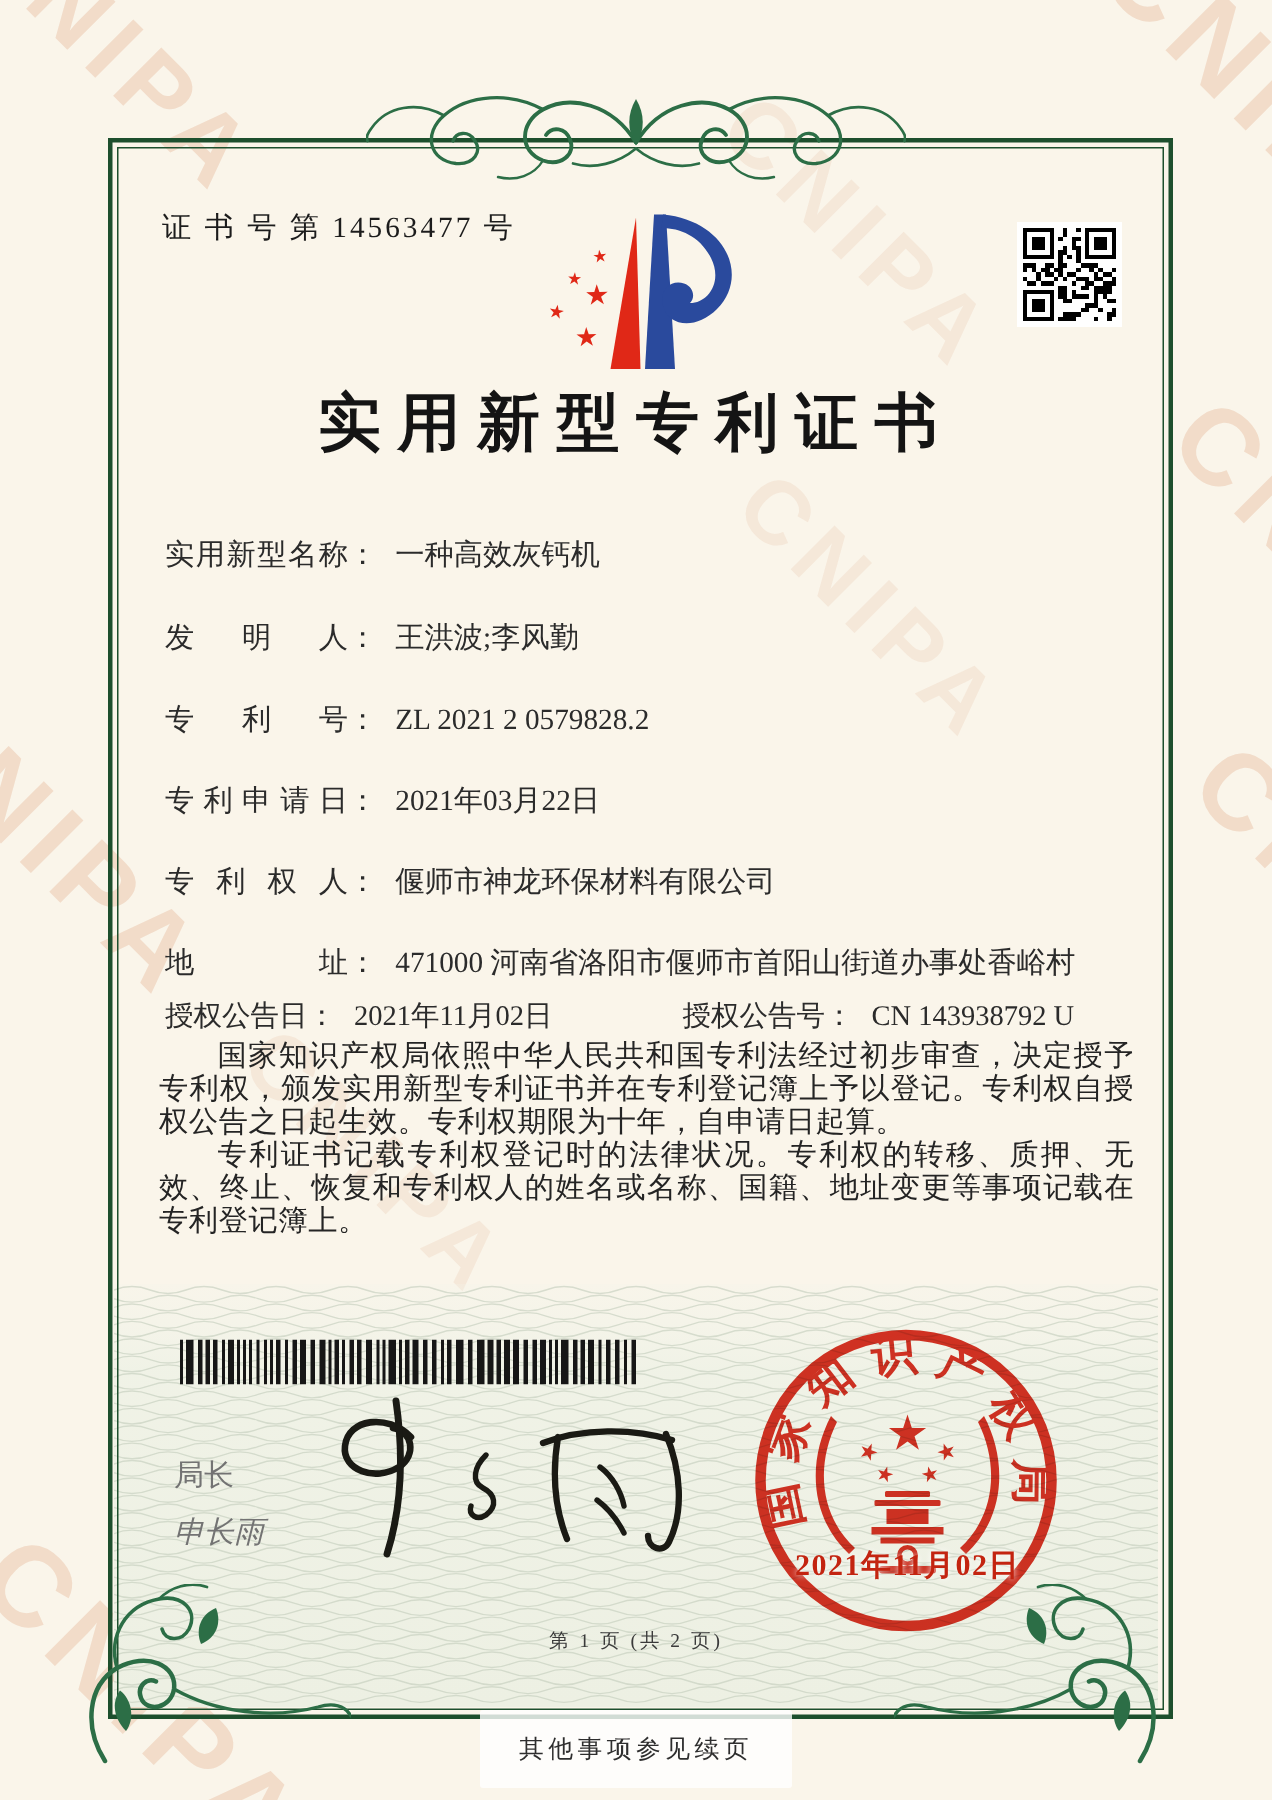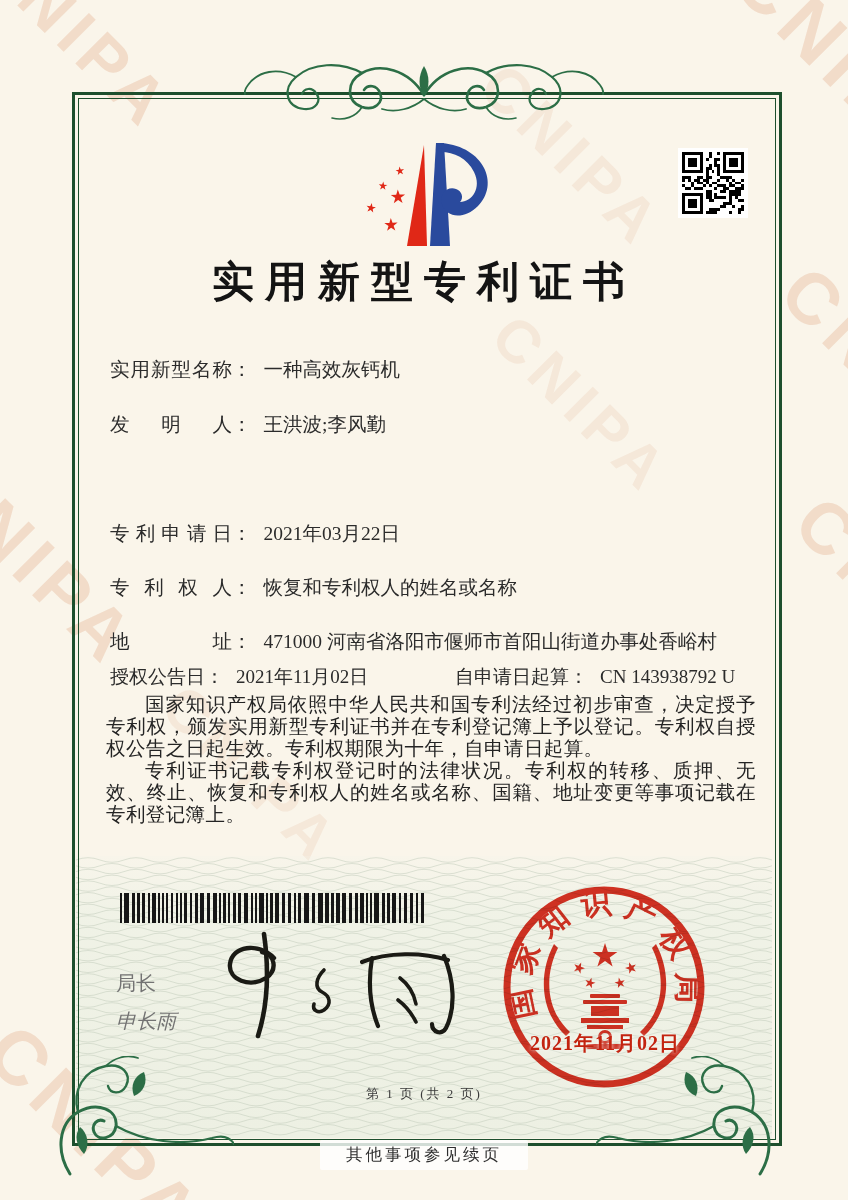--- a/index.html
+++ b/index.html
@@ -57,21 +57,21 @@
   .sig{position:absolute;left:212px;top:928px;z-index:2;}
   
   .seal{position:absolute;left:494px;top:882px;z-index:4;mix-blend-mode:multiply;}
   .seal-date{position:absolute;left:505px;top:1030px;width:200px;text-align:center;
              font-size:20px;font-weight:bold;color:#c32410;z-index:5;letter-spacing:1px;
              text-shadow:0 0 4px rgba(255,255,255,.9);}
   
   .page-info{position:absolute;left:0;top:1085px;width:100%;text-align:center;
              font-size:13px;color:#3a3a3a;z-index:2;letter-spacing:2px;}
   .cont-note{position:absolute;left:0;top:1140px;width:100%;text-align:center;z-index:2;}
-  .cont-note span{display:inline-block;background:rgba(255,255,255,.8);padding:4px 26px;
+  .cont-note span{display:inline-block;background:rgba(255,255,255,.8);padding:15px 26px;
                   font-size:16.5px;letter-spacing:3px;color:#2e2e2e;border-radius:2px;}
 </style>
 </head>
 <body>
 
 <div class="page">
 
   <div class="wm wm-out wm1">CNIPA</div>
   <div class="wm wm-out wm2">CNIPA</div>
   <div class="wm wm-out wm3">CNIPA</div>
@@ -175,20 +175,21 @@
     <g fill="none" stroke="currentColor" stroke-linecap="round">
       <path stroke-width="3" d="M16,118 C2,96 4,68 24,56 C44,45 64,54 62,70 C60,83 44,86 40,76 C37,68 44,62 50,65"></path>
       <path stroke-width="2.4" d="M24,56 C18,34 30,14 52,10 C68,7 78,18 72,30 C67,39 56,38 54,30"></path>
       <path stroke-width="2.2" d="M62,70 C90,86 128,90 158,82 C168,79 176,81 180,88"></path>
       <path stroke-width="1.8" d="M52,10 C60,2 72,-2 84,2"></path>
       <path d="M30,98 C22,90 20,79 26,71 C34,77 36,90 30,98 Z" fill="#2c6e46" stroke="none"></path>
       <path d="M80,40 C76,30 80,20 90,16 C94,26 90,36 80,40 Z" fill="#2c6e46" stroke="none"></path>
     </g>
   </svg>
 
+  <div class="cert-no">证 书 号 第 14563477 号</div>
 
   <svg class="logo" width="150" height="112" viewBox="0 0 150 112">
     <g id="logo-stars" fill="#e02817">
         <polygon points="49.4,26.5 50.8,29.5 54.1,29.1 51.7,31.3 53.1,34.3 50.2,32.7 47.8,35.0 48.4,31.7 45.6,30.2 48.8,29.8"></polygon>
         <polygon points="33.3,41.5 34.1,44.7 37.4,44.9 34.6,46.6 35.4,49.8 32.9,47.7 30.1,49.4 31.3,46.4 28.8,44.3 32.1,44.5"></polygon>
         <polygon points="47.8,49.5 49.6,54.6 55.1,54.5 50.7,57.8 52.6,62.9 48.1,59.9 43.8,63.2 45.3,58.0 40.8,54.9 46.2,54.7"></polygon>
         <polygon points="21.8,63.1 22.4,66.7 25.9,67.3 22.7,68.9 23.2,72.5 20.7,69.9 17.4,71.5 19.1,68.3 16.6,65.7 20.2,66.3"></polygon>
         <polygon points="40.8,78.0 42.5,82.8 47.6,82.6 43.6,85.8 45.3,90.5 41.1,87.7 37.1,90.8 38.5,85.9 34.3,83.0 39.4,82.9"></polygon>
       </g>
     <polygon fill="#e02817" points="74,5 77,106 57,106"></polygon>
@@ -326,34 +327,37 @@
     </svg>
 
   <div class="title">实用新型专利证书</div>
 
   <div class="field-row r0">
     <span class="f-label">实用新型名称</span><span class="f-colon">：</span><span class="f-value">一种高效灰钙机</span>
   </div>
   <div class="field-row r1">
     <span class="f-label">发明人</span><span class="f-colon">：</span><span class="f-value">王洪波;李风勤</span>
   </div>
+  <div class="field-row r2">
+    <span class="f-label">专利号</span><span class="f-colon">：</span><span class="f-value">ZL 2021 2 0579828.2</span>
+  </div>
   <div class="field-row r3">
     <span class="f-label">专利申请日</span><span class="f-colon">：</span><span class="f-value">2021年03月22日</span>
   </div>
   <div class="field-row r4">
-    <span class="f-label">专利权人</span><span class="f-colon">：</span><span class="f-value">恢复和专利权人的姓名或名称</span>
+    <span class="f-label">专利权人</span><span class="f-colon">：</span><span class="f-value">偃师市神龙环保材料有限公司</span>
   </div>
   <div class="field-row r5">
     <span class="f-label">地址</span><span class="f-colon">：</span><span class="f-value">471000 河南省洛阳市偃师市首阳山街道办事处香峪村</span>
   </div>
 
   <div class="grant-row">
     <span>授权公告日：</span><span class="f-value">2021年11月02日</span>
     <span class="grant-no">
-      <span>自申请日起算：</span><span class="f-value">CN 143938792 U</span>
+      <span>授权公告号：</span><span class="f-value">CN 143938792 U</span>
     </span>
   </div>
 
   <div class="body-text">
     <p>国家知识产权局依照中华人民共和国专利法经过初步审查，决定授予专利权，颁发实用新型专利证书并在专利登记簿上予以登记。专利权自授权公告之日起生效。专利权期限为十年，自申请日起算。</p>
     <p>专利证书记载专利权登记时的法律状况。专利权的转移、质押、无效、终止、恢复和专利权人的姓名或名称、国籍、地址变更等事项记载在专利登记簿上。</p>
   </div>
 
   <svg id="barcode" class="barcode" width="312" height="30" viewBox="0 0 312 30">
       <rect x="0" y="0" width="2" height="30" fill="#161616"></rect>

